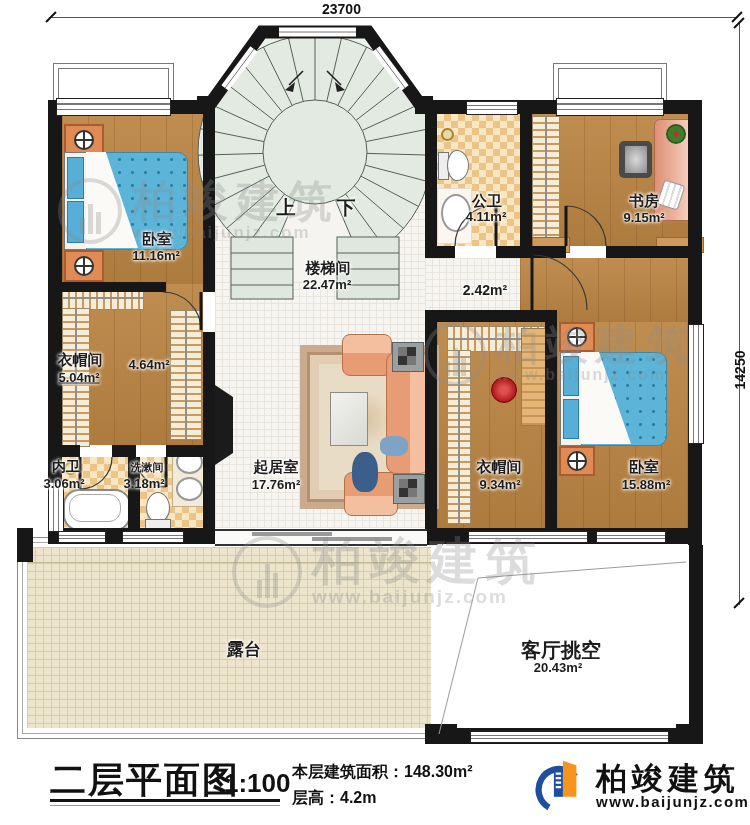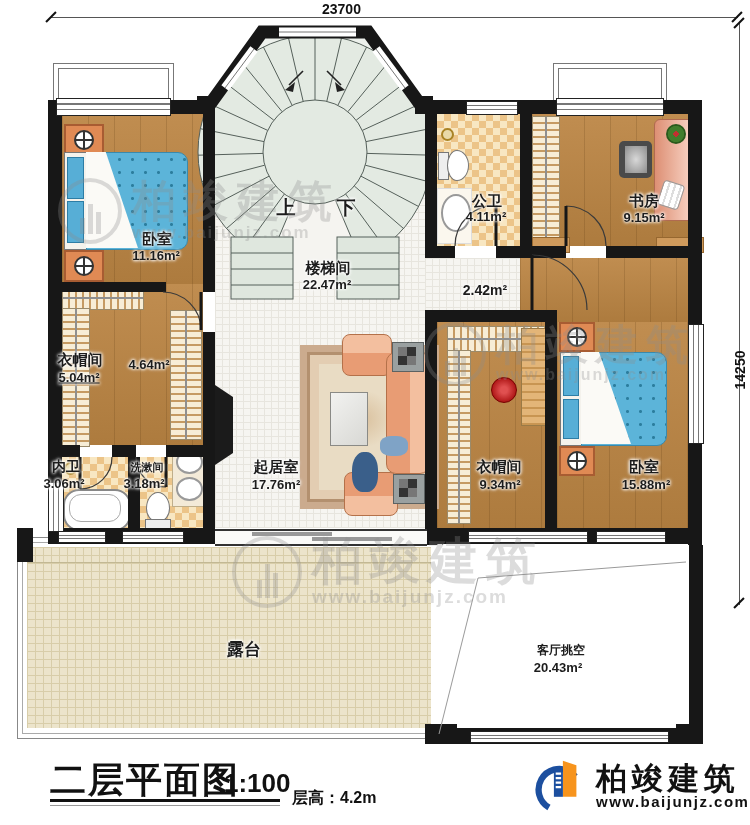--- a/index.html
+++ b/index.html
@@ -301,21 +301,21 @@
   <div class="rlabel" style="left:487px;top:201px;">公卫</div>
   <div class="rlabel rarea" style="left:486px;top:216px;">4.11m²</div>
   <div class="rlabel" style="left:644px;top:201px;">书房</div>
   <div class="rlabel rarea" style="left:644px;top:217px;">9.15m²</div>
   <div class="rlabel rarea" style="left:485px;top:290px;font-size:14px;">2.42m²</div>
   <div class="rlabel" style="left:499px;top:467px;">衣帽间</div>
   <div class="rlabel rarea" style="left:500px;top:484px;">9.34m²</div>
   <div class="rlabel" style="left:644px;top:467px;">卧室</div>
   <div class="rlabel rarea" style="left:646px;top:484px;">15.88m²</div>
   <div class="rlabel" style="left:244px;top:649px;font-size:17px;">露台</div>
-  <div class="rlabel" style="left:561px;top:650px;font-size:12px;">客厅挑空</div>
+  <div class="rlabel" style="left:561px;top:650px;font-size:20px;">客厅挑空</div>
   <div class="rlabel rarea" style="left:558px;top:667px;">20.43m²</div>
 
   <div class="abs" style="left:50px;top:17px;width:688px;height:1px;background:#555;z-index:6;"></div>
   <div class="tick" style="left:44px;top:16px;"></div>
   <div class="tick" style="left:730px;top:16px;"></div>
   <div class="dim" style="left:322px;top:1px;">23700</div>
   <div class="abs" style="left:739px;top:23px;width:1px;height:582px;background:#555;z-index:6;"></div>
   <div class="tick" style="left:732px;top:22px;"></div>
   <div class="tick" style="left:732px;top:602px;"></div>
   <div class="dim" style="left:712px;top:362px;transform:rotate(-90deg);transform-origin:center;width:56px;text-align:center;">14250</div>
@@ -351,20 +351,23 @@
     <div>
         <div class="wm-cjk" style="font-size:50px;">柏竣建筑</div>
          <div class="wm-url" style="font-size:19px;">www.baijunjz.com</div>
       </div>
   </div>
 
   <div class="titleblock" style="left:50px;top:756px;font-size:36px;font-weight:bold;letter-spacing:2px;">二层平面图</div>
   <div class="titleblock" style="left:224px;top:768px;font-size:26px;font-weight:bold;">1:100</div>
   <div class="abs" style="left:50px;top:799px;width:230px;height:3px;background:#111;z-index:9;"></div>
   <div class="abs" style="left:50px;top:805px;width:230px;height:1px;background:#999;z-index:9;"></div>
+  <div class="titleblock" style="left:292px;top:762px;font-size:16px;font-weight:bold;">
+    <span>本层建筑面积：</span><span>148.30m²</span>
+  </div>
   <div class="titleblock" style="left:292px;top:788px;font-size:16px;font-weight:bold;">
     <span>层高：</span><span>4.2m</span>
   </div>
   <svg class="abs" style="left:535px;top:757px;z-index:9;" width="54" height="58" viewBox="0 0 60 64">
     <circle cx="27" cy="36" r="23" fill="none" stroke="#1c4f9f" stroke-width="7" stroke-dasharray="80 80" transform="rotate(120 27 36)"></circle>
     <polygon points="31,4 46,9 46,44 31,44" fill="#f7941d"></polygon>
     <rect x="21" y="13" width="10" height="31" fill="#1c4f9f"></rect>
     <rect x="23" y="17" width="6" height="2.5" fill="#fff"></rect>
       <rect x="23" y="22" width="6" height="2.5" fill="#fff"></rect>
     <rect x="23" y="27" width="6" height="2.5" fill="#fff"></rect>

